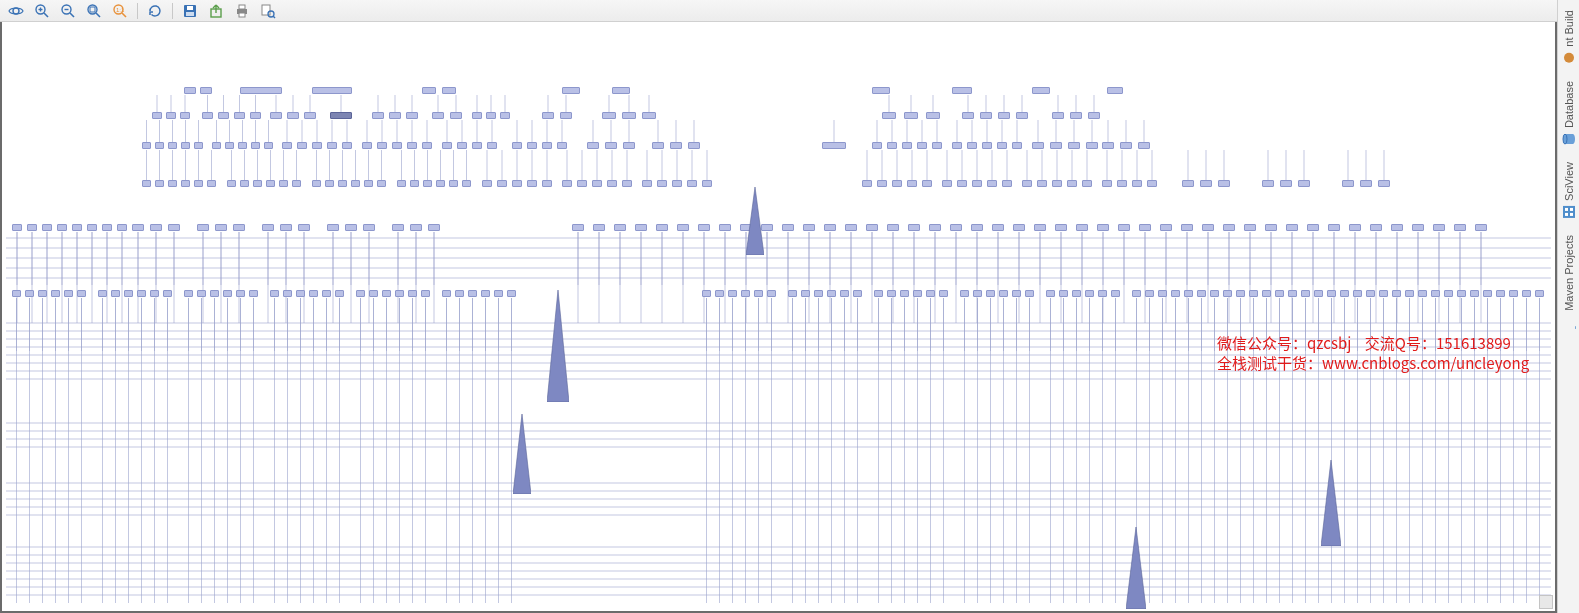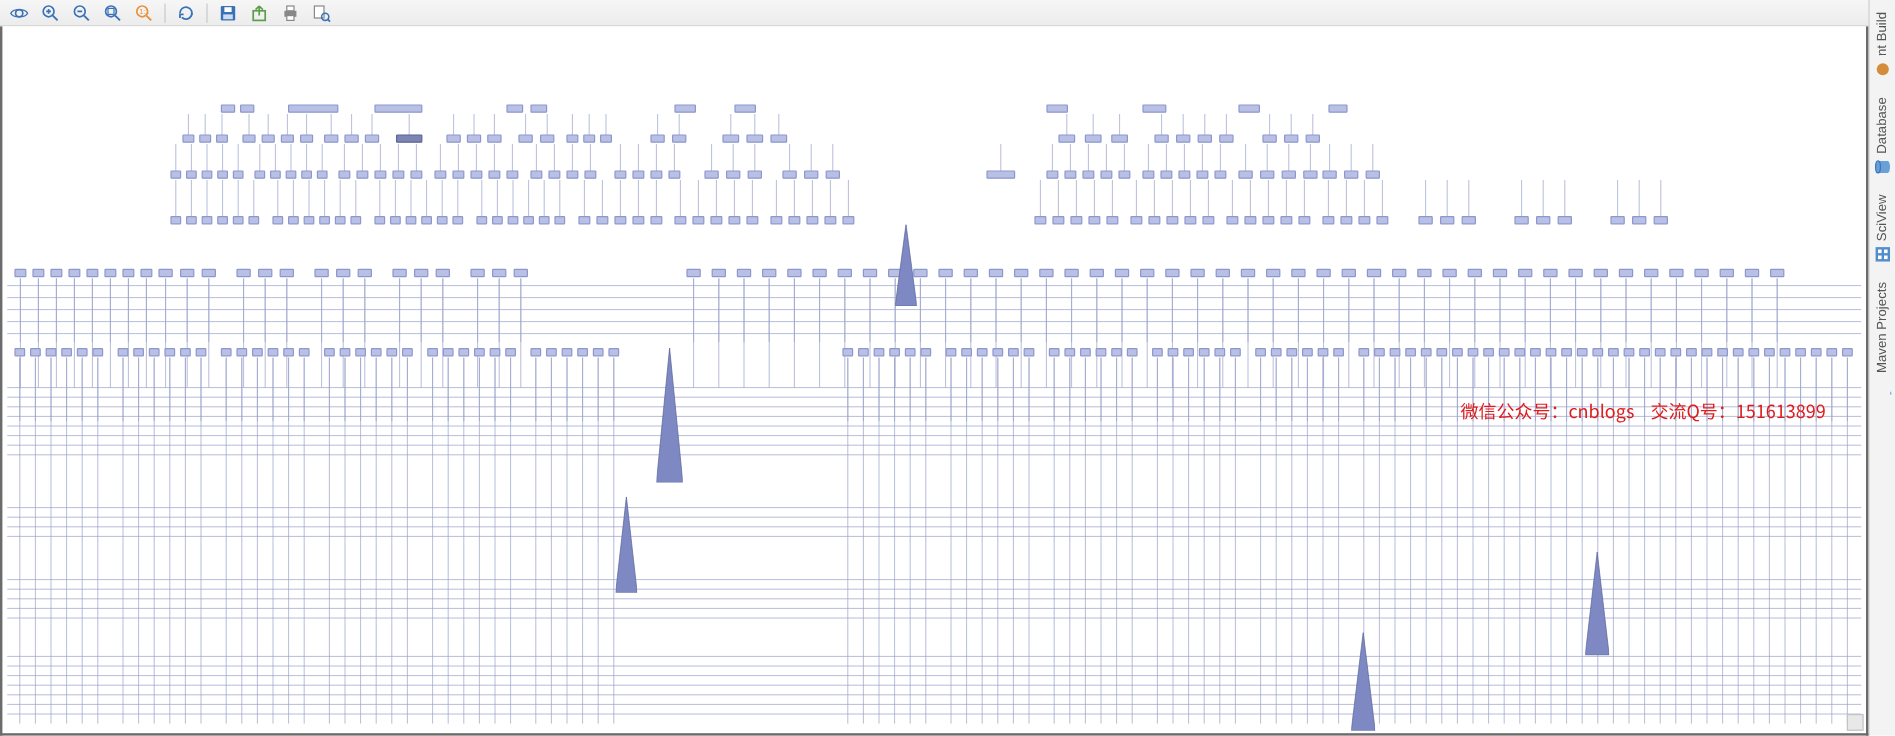--- a/index.html
+++ b/index.html
@@ -678,22 +678,25 @@
         <path d="M1353 209 V 300"></path>
         <path d="M1374 209 V 300"></path>
         <path d="M1395 209 V 300"></path>
         <path d="M1416 209 V 300"></path>
         <path d="M1437 209 V 300"></path>
         <path d="M1458 209 V 300"></path>
         <path d="M1479 209 V 300"></path>
       </svg>
 
     <div class="watermark" style="top:310px; left:1215px;">
-      <span>微信公众号：</span><span>cnblogs</span>&nbsp;&nbsp;&nbsp;
+      <span>微信公众号：</span><span>qzcsbj</span>&nbsp;&nbsp;&nbsp;
       <span>交流Q号：</span><span>151613899</span>
+    </div>
+    <div class="watermark" style="top:330px; left:1215px;">
+      <span>全栈测试干货：</span><span>www.cnblogs.com/uncleyong</span>
     </div>
   <div class="node" style="left: 182px; top: 65px; width: 12px;"></div>
       <div class="node" style="left: 198px; top: 65px; width: 12px;"></div>
       <div class="node" style="left: 238px; top: 65px; width: 42px;"></div>
       <div class="node" style="left: 310px; top: 65px; width: 40px;"></div>
       <div class="node" style="left: 420px; top: 65px; width: 14px;"></div>
       <div class="node" style="left: 440px; top: 65px; width: 14px;"></div>
       <div class="node" style="left: 560px; top: 65px; width: 18px;"></div>
       <div class="node" style="left: 610px; top: 65px; width: 18px;"></div>
       <div class="node" style="left: 870px; top: 65px; width: 18px;"></div>

